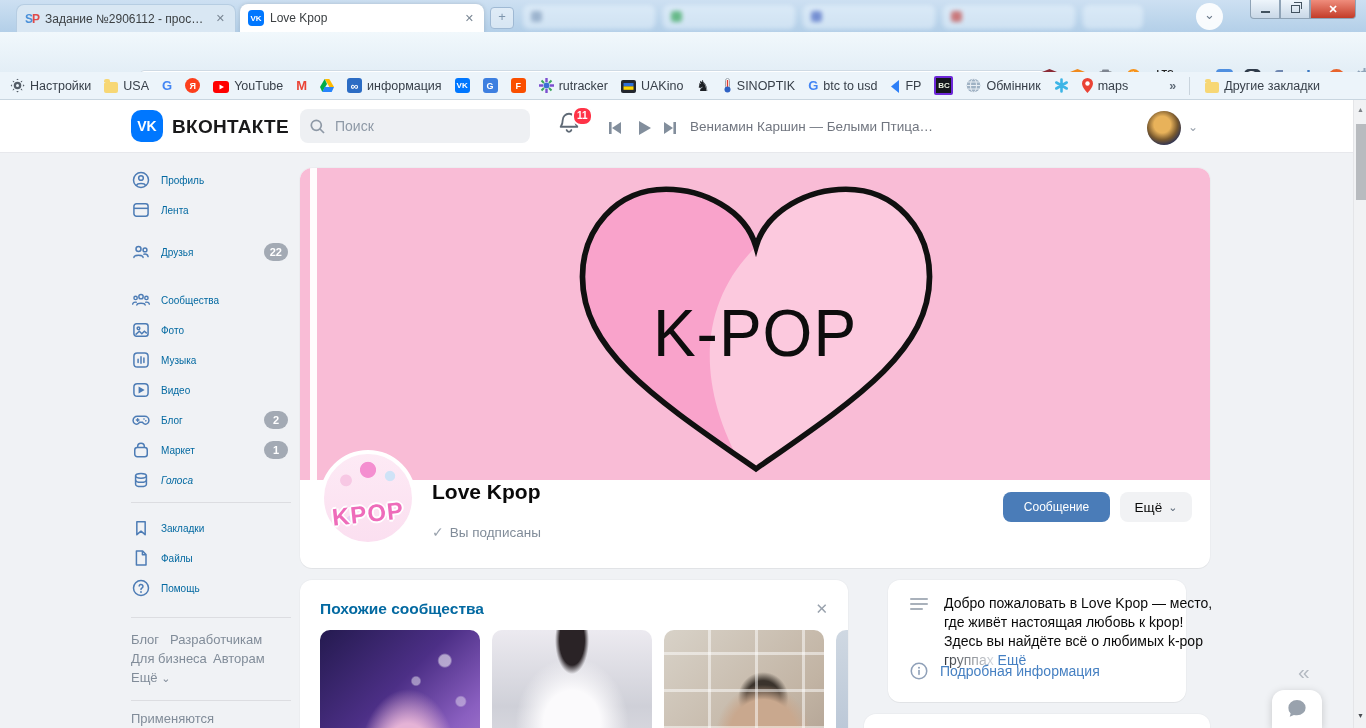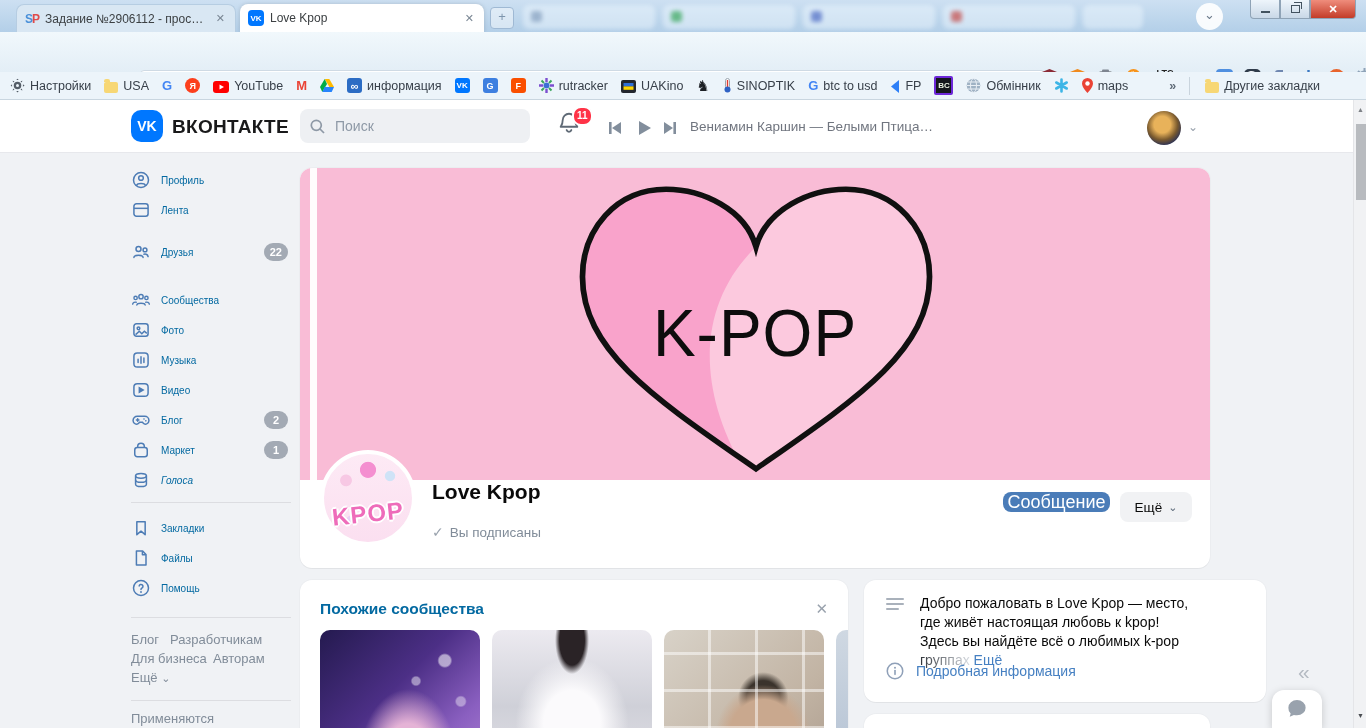--- a/index.html
+++ b/index.html
@@ -65,21 +65,21 @@
   .card{background:#fff;border-radius:12px;box-shadow:0 1px 0 rgba(0,0,0,.04),0 0 0 1px rgba(0,0,0,.02);}
   .cover{left:0;top:0;width:910px;height:312px;border-radius:12px 12px 0 0;background:#f9bcd6;overflow:hidden;}
   .cover-stripe{left:10px;top:0;width:7px;height:312px;background:rgba(255,255,255,.95);}
   .cover-title{left:0;top:128px;width:100%;text-align:center;font-size:64px;color:#0d0d0d;letter-spacing:1px;transform:scaleY(1.04);}
   .gavatar{left:20px;top:282px;width:96px;height:96px;border-radius:50%;background:#fdeaf5;border:4px solid #fff;box-sizing:border-box;overflow:hidden;
     background-image:radial-gradient(circle at 25% 30%,#f7c8e4 0 6%,transparent 7%),radial-gradient(circle at 75% 25%,#cfe3f7 0 5%,transparent 6%),radial-gradient(circle at 80% 65%,#f9d3ea 0 5%,transparent 6%),radial-gradient(circle at 30% 75%,#e7d2f5 0 4%,transparent 5%),radial-gradient(circle at 50% 18%,#f48fd0 0 9%,transparent 10%),linear-gradient(#fdeaf5,#fbdff0);}
   .gavatar-word{position:absolute;left:0;top:46px;width:100%;text-align:center;font-size:24px;font-weight:900;color:#ee6cba;transform:rotate(-6deg);
     text-shadow:-2px 0 #fff,2px 0 #fff,0 -2px #fff,0 2px #fff,1px 1px #fff,-1px -1px #fff;letter-spacing:1px;}
   .gname{left:132px;top:312px;font-size:21px;font-weight:600;color:#0a0a0a;}
   .gsub{left:132px;top:356px;font-size:13.5px;color:#818c99;display:flex;gap:6px;align-items:center;}
-  .btn-msg{left:703px;top:324px;width:107px;height:20px;border-radius:8px;background:#4a7cb8;color:#fff;font-size:18px;display:flex;align-items:center;justify-content:center;}
+  .btn-msg{left:703px;top:324px;width:107px;height:30px;border-radius:8px;background:#4a7cb8;color:#fff;font-size:12px;display:flex;align-items:center;justify-content:center;}
   .btn-more{left:820px;top:324px;width:72px;height:30px;border-radius:8px;background:#f1f2f4;color:#0a0a0a;font-size:13.5px;display:flex;align-items:center;justify-content:center;gap:6px;}
   .sim-title{left:20px;top:20px;font-size:15.5px;font-weight:bold;color:#0369a1;}
   .sim-close{right:20px;top:20px;font-size:15px;color:#99a2ad;}
   .sim-img{top:50px;width:160px;height:170px;border-radius:10px;}
   .about-text{left:56px;top:14px;width:276px;font-size:14px;line-height:19px;color:#0a0a0a;}
   .fade-text{background:linear-gradient(90deg,#30343a,#d8dce2);-webkit-background-clip:text;background-clip:text;color:transparent;}
   .link{color:#4680c2;}
   .hamb{left:22px;top:18px;width:18px;height:14px;}
   .hamb i{display:block;height:2px;background:#a9b1bb;border-radius:2px;margin-bottom:3px;}
   .inforow{left:22px;top:82px;display:flex;gap:12px;align-items:center;}
@@ -582,21 +582,21 @@
       linear-gradient(180deg,#eceaf0,#cfd0d8 45%,#e9e7ec);"></div>
     <div class="abs sim-img" style="left:364px;background:
       repeating-linear-gradient(0deg, transparent 0 34px, rgba(255,255,255,.5) 34px 37px),
       repeating-linear-gradient(90deg, transparent 0 44px, rgba(255,255,255,.5) 44px 47px),
       radial-gradient(ellipse at 62% 62%, #c9a88e 0 24%, transparent 34%),
       radial-gradient(ellipse at 62% 40%, #3a332c 0 12%, transparent 18%),
       linear-gradient(135deg,#d8d2c8,#c2b4a4 60%,#a8988a);"></div>
     <div class="abs sim-img" style="left:536px;background:linear-gradient(180deg,#cfd8e2,#aebdd0);"></div>
   </div>
 
-  <div class="abs card" style="left:864px;top:580px;width:402px;height:122px;">
+  <div class="abs card" style="left:888px;top:580px;width:298px;height:122px;">
     <div class="abs hamb">
         <i></i>
         <i></i>
         <i style="width:13px;"></i>
       </div>
     <div class="abs about-text"><span>Добро пожаловать в Love Kpop — место, где живёт настоящая любовь к kpop! Здесь вы найдёте всё о любимых k-pop</span> <span class="fade-text">группах</span> <span class="link">Ещё</span></div>
     <div class="abs inforow">
       <svg width="18" height="18" viewBox="0 0 20 20">
           <circle cx="10" cy="10" r="8.6" fill="none" stroke="#8fa0b8" stroke-width="1.7"></circle>
           <circle cx="10" cy="6.3" r="1.1" fill="#8fa0b8"></circle>

